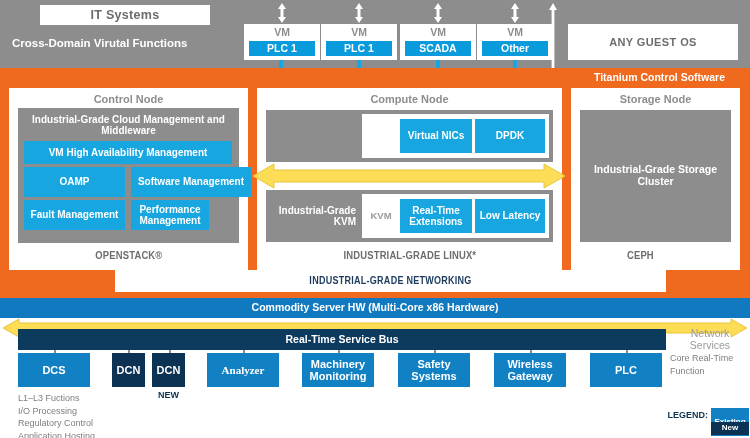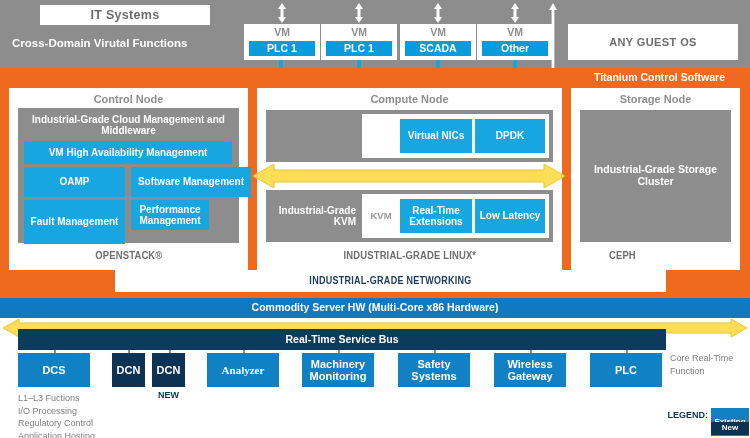--- a/index.html
+++ b/index.html
@@ -100,21 +100,21 @@
   <div class="abs orange" style="left:0px;top:68px;width:750px;height:230px;"></div>
   <div class="abs ctr tcs" style="left:572px;top:71px;width:175px;height:14px;">Titanium Control Software</div>
 
   <div class="abs whitepanel" style="left:9px;top:88px;width:239px;height:182px;"></div>
   <div class="abs ctr nodetitle" style="left:9px;top:92px;width:239px;height:15px;">Control Node</div>
   <div class="abs greyinner" style="left:18px;top:108px;width:221px;height:135px;"></div>
   <div class="abs ctr greytxt" style="left:22px;top:111px;width:213px;height:28px;">Industrial-Grade Cloud Management and Middleware</div>
   <div class="abs ctr cyan" style="left:24px;top:141px;width:208px;height:23px;">VM High Availability Management</div>
   <div class="abs ctr cyan" style="left:24px;top:167px;width:101px;height:30px;">OAMP</div>
   <div class="abs ctr cyan" style="left:131px;top:167px;width:120px;height:30px;">Software Management</div>
-  <div class="abs ctr cyan" style="left:24px;top:200px;width:101px;height:44px;">Fault Management</div>
+  <div class="abs ctr cyan" style="left:24px;top:200px;width:101px;height:30px;">Fault Management</div>
   <div class="abs ctr cyan" style="left:131px;top:200px;width:78px;height:30px;">Performance Management</div>
   <div class="abs ctr" style="left:9px;top:246px;width:239px;height:18px;">
     <span class="brand">OPENSTACK®</span>
   </div>
 
   <div class="abs whitepanel" style="left:257px;top:88px;width:305px;height:182px;"></div>
   <div class="abs ctr nodetitle" style="left:257px;top:92px;width:305px;height:15px;">Compute Node</div>
 
   <div class="abs greyinner" style="left:266px;top:110px;width:287px;height:52px;"></div>
   <div class="abs whitesub" style="left:362px;top:114px;width:187px;height:44px;"></div>
@@ -132,34 +132,35 @@
     <path d="M1 15 L22 3 L22 9 L292 9 L292 3 L313 15 L292 27 L292 21 L22 21 L22 27 Z" fill="#fcdd55" stroke="#e8c63c" stroke-width="1"></path>
   </svg>
 
   <div class="abs ctr" style="left:257px;top:246px;width:305px;height:18px;">
     <span class="brand">INDUSTRIAL-GRADE LINUX*</span>
   </div>
 
   <div class="abs whitepanel" style="left:571px;top:88px;width:169px;height:182px;"></div>
   <div class="abs ctr nodetitle" style="left:571px;top:92px;width:169px;height:15px;">Storage Node</div>
   <div class="abs ctr greyinner greytxt" style="left:580px;top:110px;width:151px;height:132px;font-size:10.5px;">Industrial-Grade Storage Cluster</div>
-  <div class="abs ctr" style="left:538px;top:246px;width:169px;height:18px;">
+  <div class="abs ctr" style="left:556px;top:246px;width:169px;height:18px;">
     <span class="brand">CEPH</span>
   </div>
 
   <div class="abs whitepanel" style="left:115px;top:270px;width:551px;height:22px;"></div>
   <div class="abs ctr ign" style="left:115px;top:270px;width:551px;height:22px;">INDUSTRIAL-GRADE NETWORKING</div>
 
   <div class="abs ctr commodity" style="left:0px;top:298px;width:750px;height:20px;">Commodity Server HW (Multi-Core x86 Hardware)</div>
 
   <svg class="abs" style="left:2px;top:317px;width:746px;height:22px;" viewBox="0 0 746 22">
     <path d="M1 11 L17 2 L17 6 L729 6 L729 2 L745 11 L729 20 L729 16 L17 16 L17 20 Z" fill="#fcdd55" stroke="#e8c63c" stroke-width="1"></path>
   </svg>
 
   <div class="abs ctr rtsb" style="left:18px;top:329px;width:648px;height:21px;">Real-Time Service Bus</div>
+  <div class="abs ctr netsvc" style="left:670px;top:329px;width:80px;height:21px;justify-content:flex-start;">Network Services</div>
 
   <div class="abs conn" style="left:54px;top:350px;height:13px;"></div>
   <div class="abs conn" style="left:128px;top:350px;height:13px;"></div>
   <div class="abs conn" style="left:169px;top:350px;height:13px;"></div>
   <div class="abs conn" style="left:243px;top:350px;height:13px;"></div>
   <div class="abs conn" style="left:338px;top:350px;height:13px;"></div>
   <div class="abs conn" style="left:434px;top:350px;height:13px;"></div>
   <div class="abs conn" style="left:530px;top:350px;height:13px;"></div>
   <div class="abs conn" style="left:626px;top:350px;height:13px;"></div>
 

